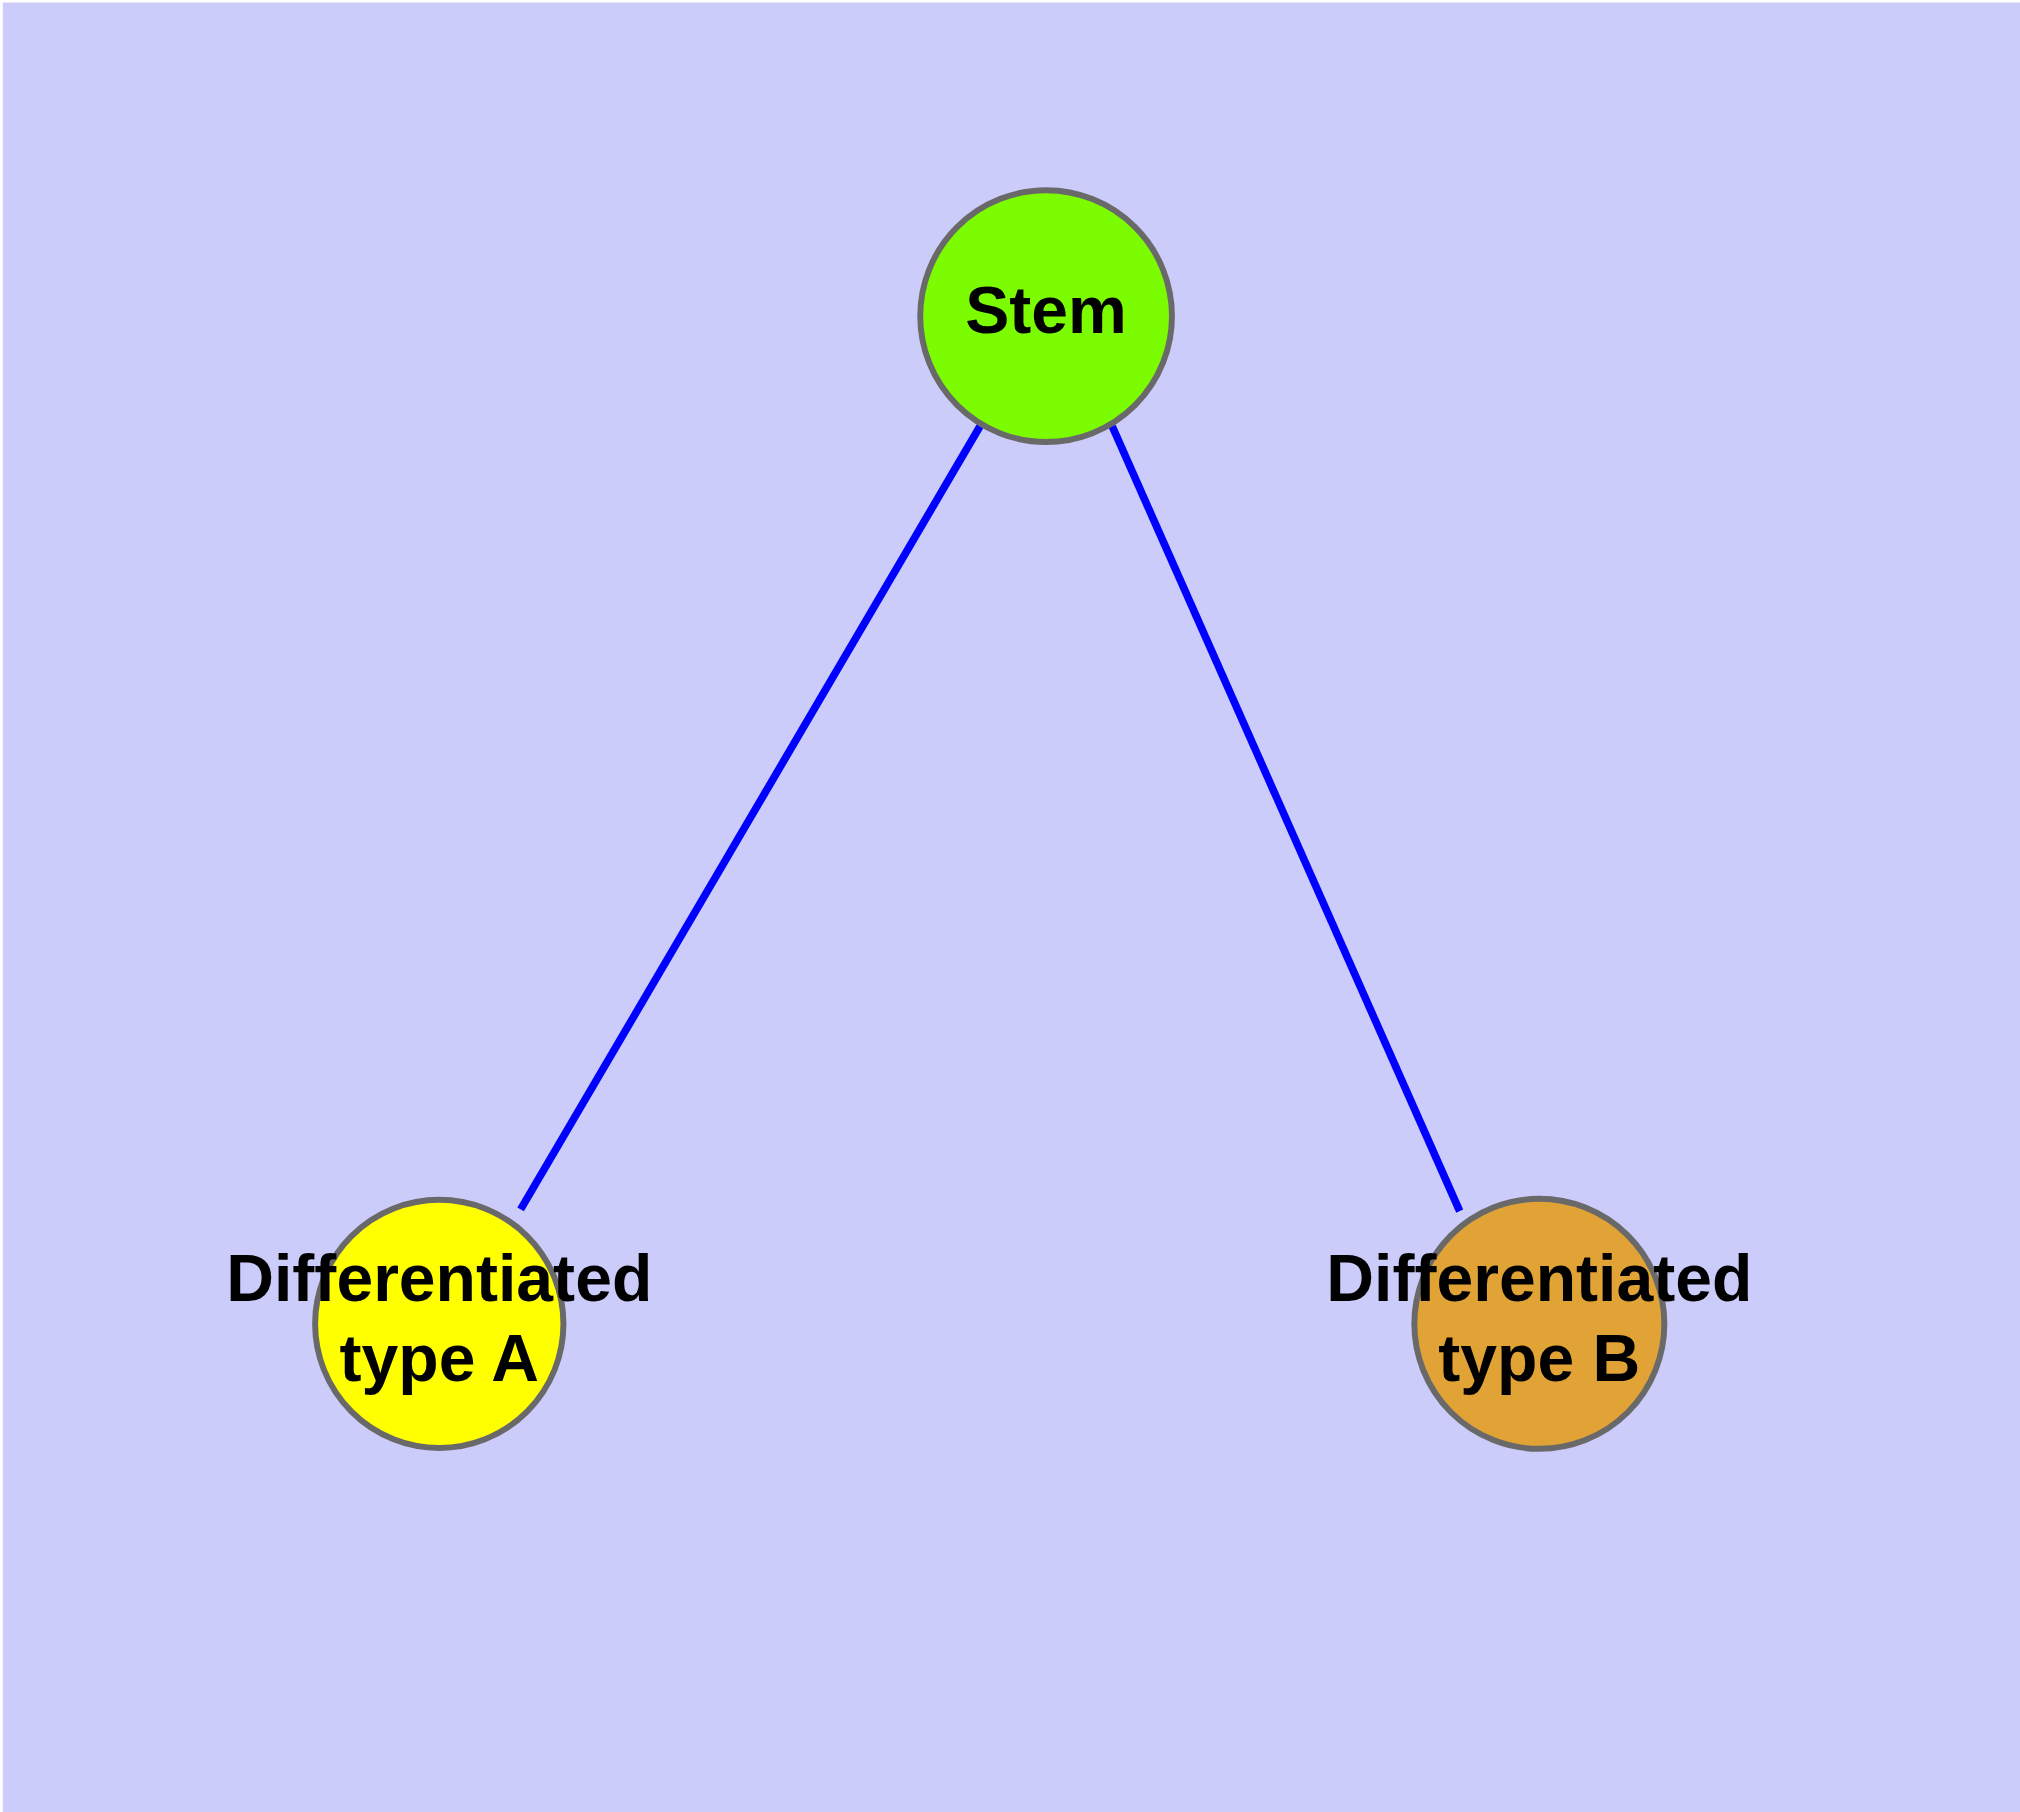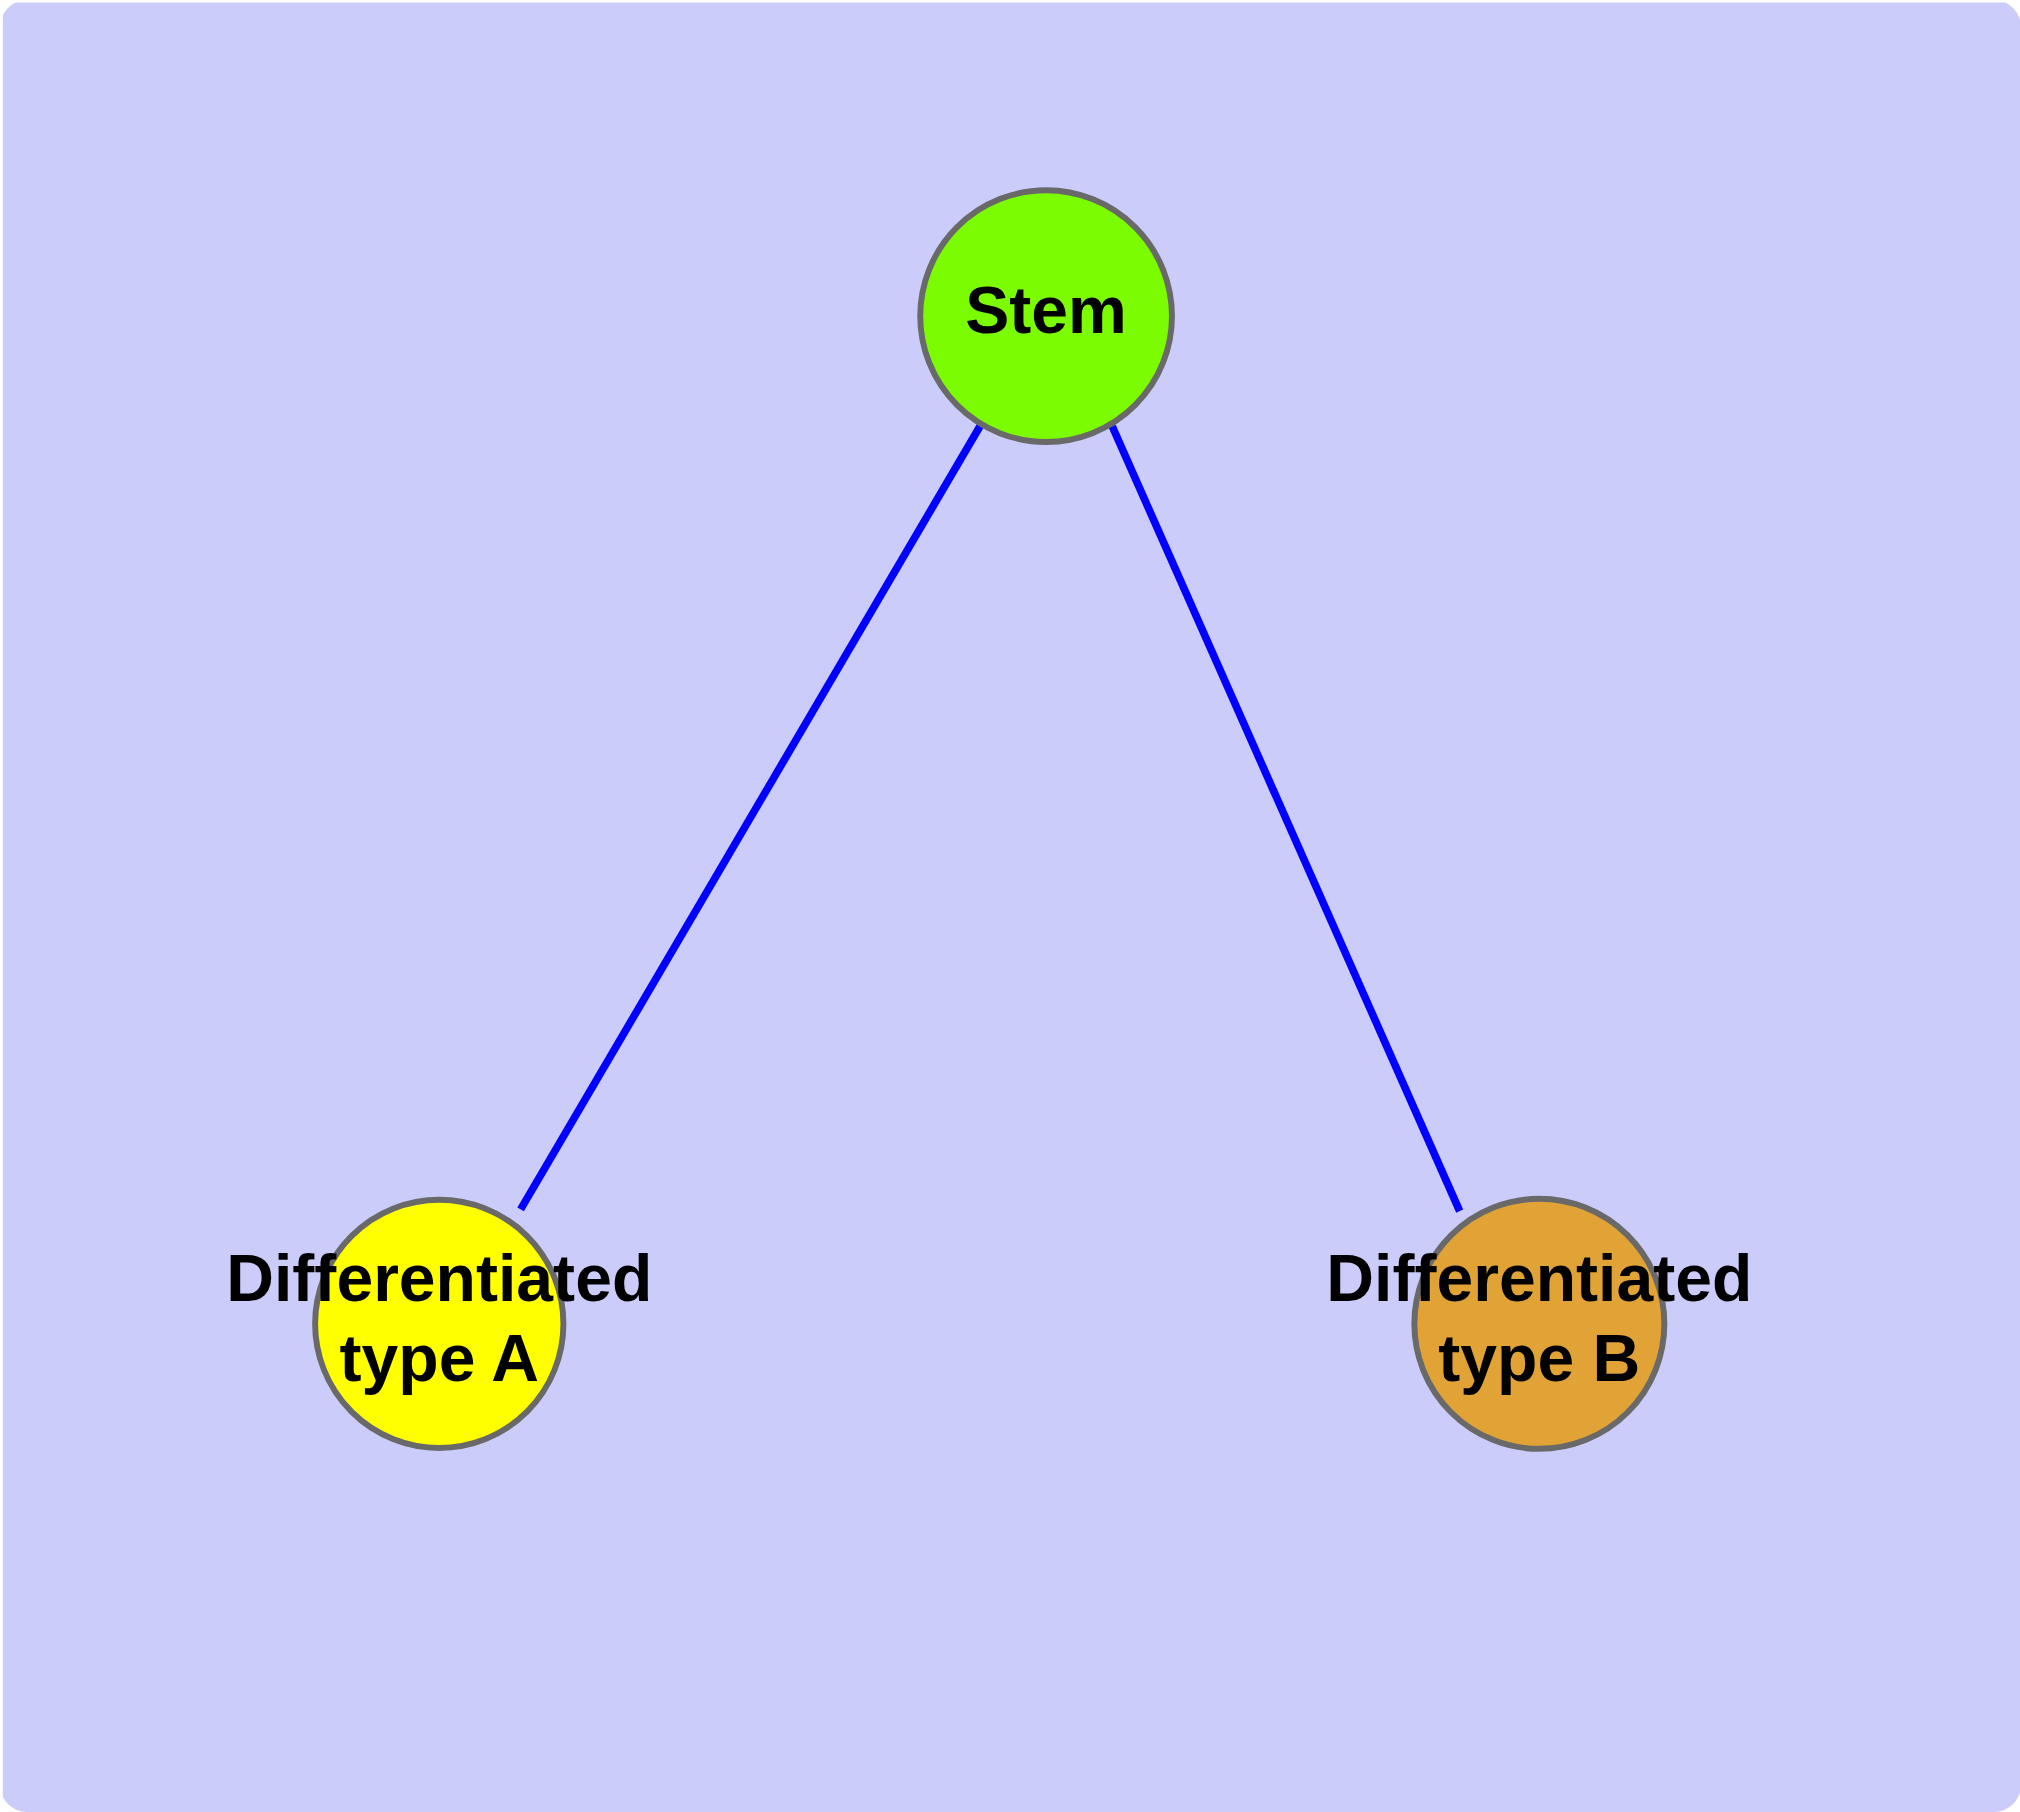--- a/index.html
+++ b/index.html
@@ -35,21 +35,21 @@
     fill: #000000;
     text-anchor: middle;
     dominant-baseline: middle;
     paint-order: normal;
     white-space: pre;
   }
 </style>
 </head>
 <body>
 
-<div id="canvas-root" style="width: 2021px; height: 1812px; background: rgb(255, 255, 255); border-radius: 27px;">
+<div id="canvas-root" style="width: 2021px; height: 1812px; background: rgb(255, 255, 255);">
   <div id="graph-surface" style="width: 2021px; height: 1812px;">
 
     <svg id="graph-svg" width="2021" height="1812" viewBox="0 0 2384 2138">
 
       <rect id="bg-plate" x="3" y="3" width="2381" height="2135" fill="#ccccfa"></rect>
 
       <g id="edges-layer">
           <line x1="1156" y1="503" x2="614" y2="1427" stroke="#0000ff" stroke-width="9" stroke-linecap="butt"></line>
           <line x1="1312" y1="503" x2="1722" y2="1429" stroke="#0000ff" stroke-width="9" stroke-linecap="butt"></line>
         </g>

